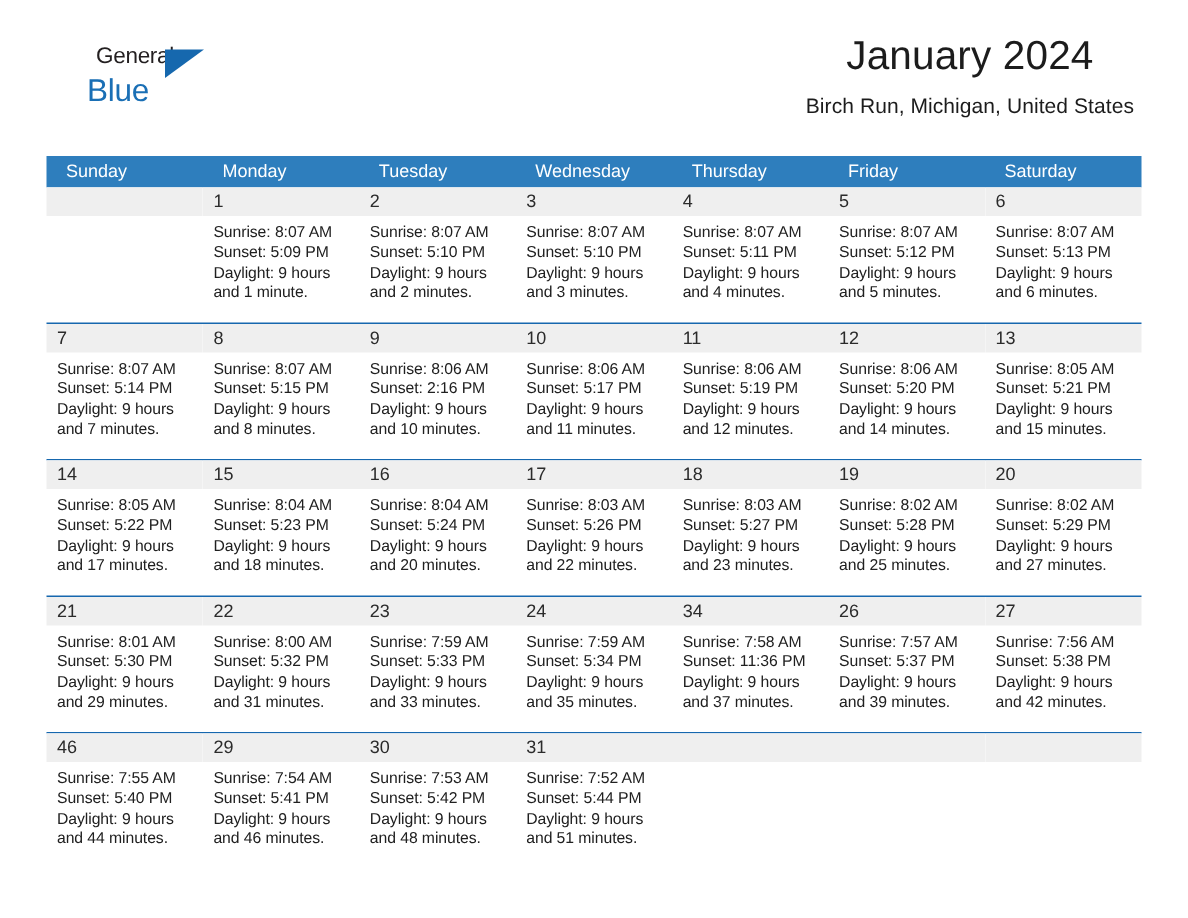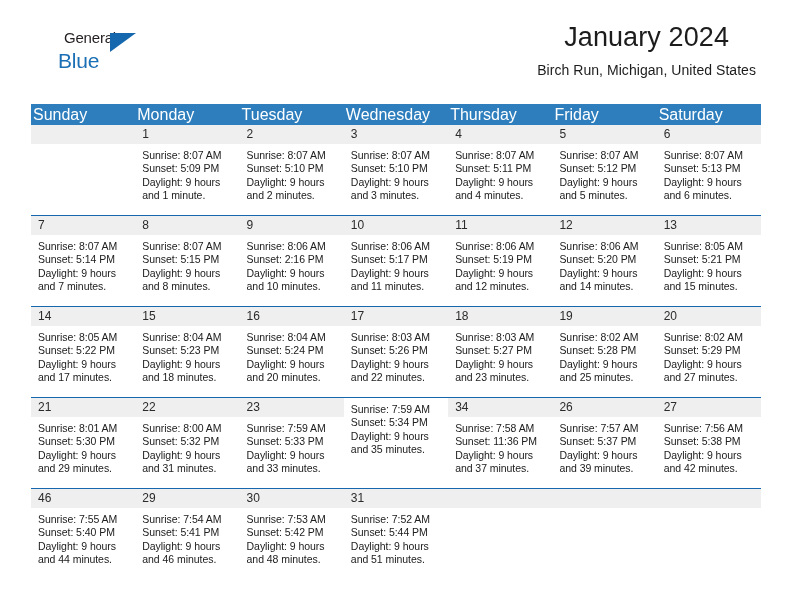--- a/index.html
+++ b/index.html
@@ -96,23 +96,23 @@
   }
 
   .weekday-row {
     display: flex;
     background: #2e7ebd;
     height: 21px;
   }
   .weekday {
     flex: 1 1 0;
     color: #ffffff;
-    font-size: 16px;
+    font-size: 12px;
     line-height: 21px;
-    padding-left: 2px;
+    padding-left: 13px;
     white-space: nowrap;
     overflow: hidden;
   }
 
   .week {
     display: flex;
     border-top: 1px solid #1667ae;
     position: relative;
   }
   .week:first-of-type { border-top: none; }
@@ -447,20 +447,23 @@
               <div class="daynum">23</div>
             </div>
             <div class="detail">
               <div class="detail-line">Sunrise: 7:59 AM</div>
               <div class="detail-line">Sunset: 5:33 PM</div>
               <div class="detail-line">Daylight: 9 hours</div>
               <div class="detail-line">and 33 minutes.</div>
             </div>
           </div>
           <div class="daycell">
+            <div class="daynum-band">
+              <div class="daynum">24</div>
+            </div>
             <div class="detail">
               <div class="detail-line">Sunrise: 7:59 AM</div>
               <div class="detail-line">Sunset: 5:34 PM</div>
               <div class="detail-line">Daylight: 9 hours</div>
               <div class="detail-line">and 35 minutes.</div>
             </div>
           </div>
           <div class="daycell">
             <div class="daynum-band">
               <div class="daynum">34</div>

